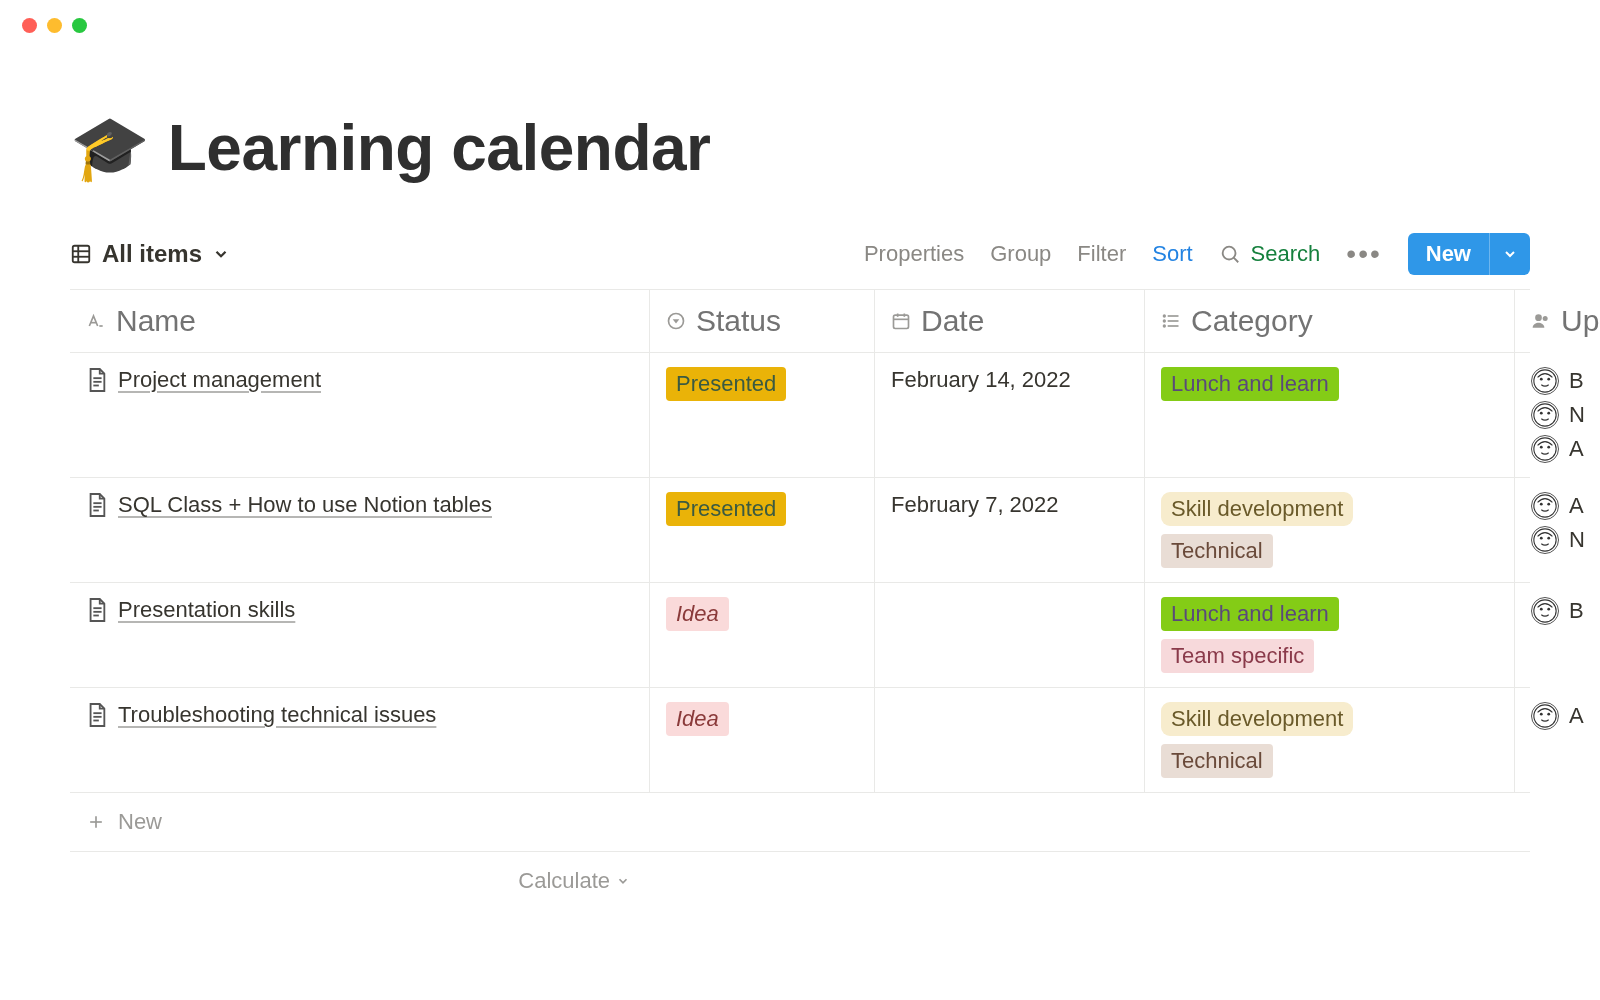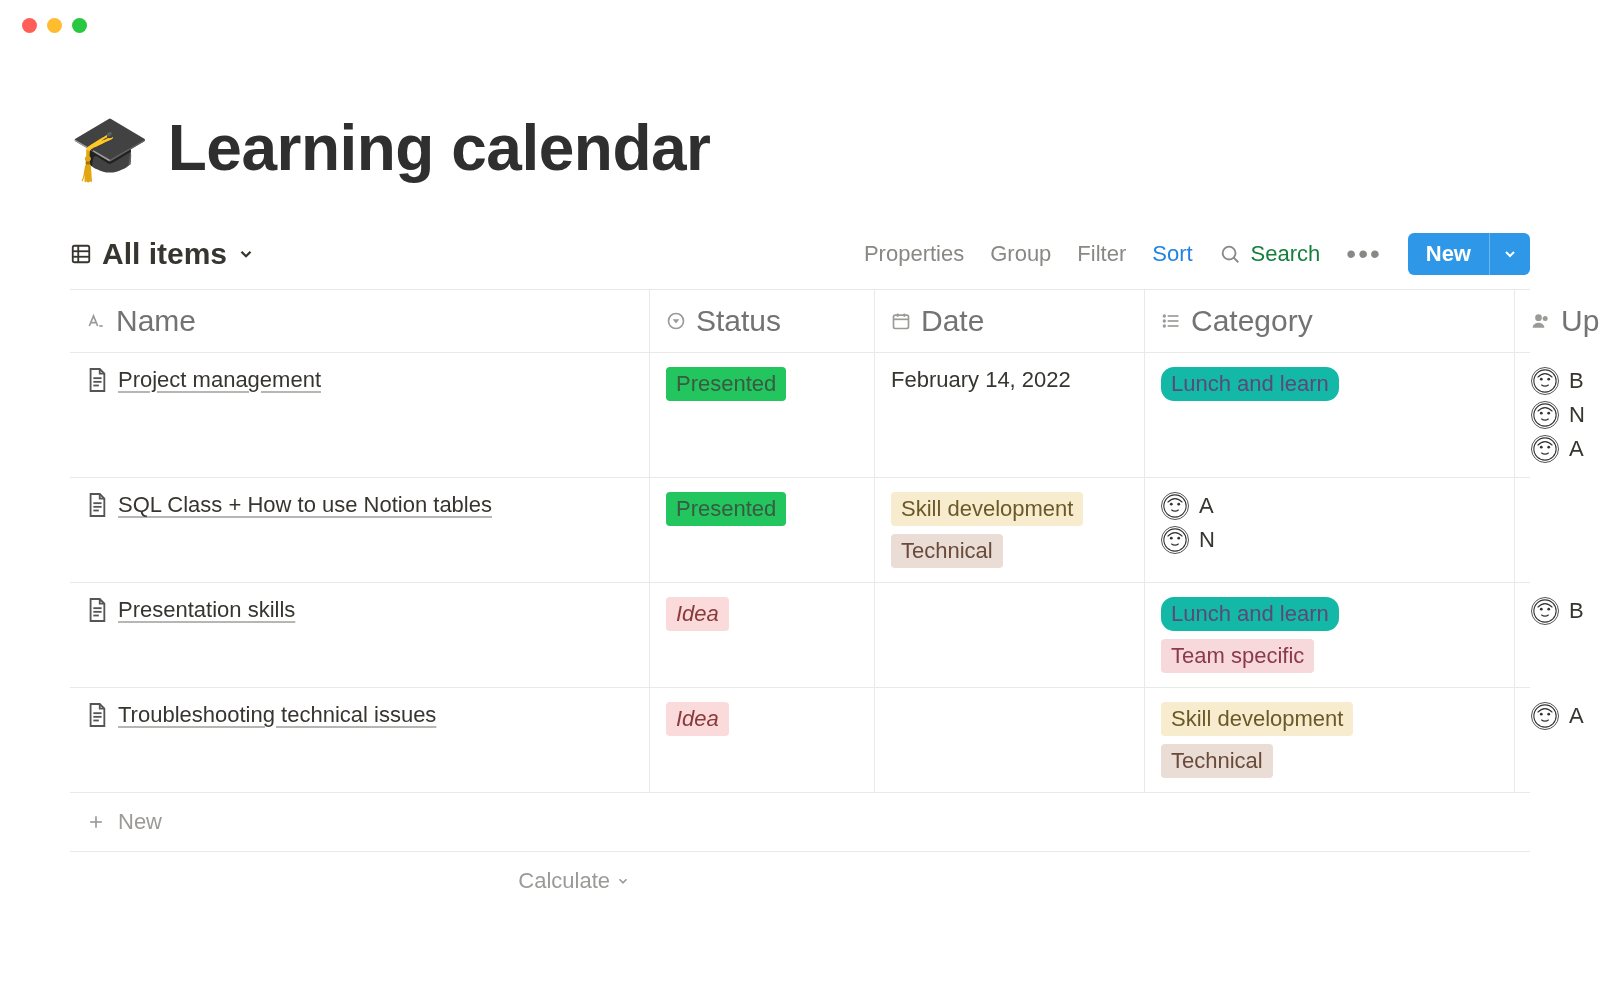--- a/index.html
+++ b/index.html
@@ -45,21 +45,21 @@
     justify-content: space-between;
     padding-bottom: 14px;
   }
   .view-switch {
     display: flex;
     align-items: center;
     gap: 10px;
     cursor: pointer;
   }
   .view-switch .label {
-    font-size: 30px;
+    font-size: 24px;
     font-weight: 600;
     color: #37352f;
   }
   .toolbar-icons {
     display: flex;
     align-items: center;
     gap: 26px;
   }
   .tool-link {
     font-size: 22px;
@@ -132,24 +132,24 @@
     text-underline-offset: 4px;
     color: #37352f;
     cursor: pointer;
   }
   .badge {
     display: inline-block;
     padding: 4px 10px;
     border-radius: 4px;
     font-size: 22px;
   }
-  .badge-green { background: #22c55e; color: #3a5a42; }
+  .badge-green { background: #eab308; color: #3a5a42; }
   .badge-red { background: #fadada; color: #8a3a3a; font-style: italic; }
-  .badge-purple { background: #14b8a6; color: #5a4a7a; border-radius: 13px; }
-  .badge-yellow { background: #f7eccd; color: #6a5a2a; }
+  .badge-purple { background: #84cc16; color: #5a4a7a; }
+  .badge-yellow { background: #f7eccd; color: #6a5a2a; border-radius: 9px; }
   .badge-brown { background: #e9ddd5; color: #6a4a3a; }
   .badge-pink { background: #f7d9db; color: #8a3a4a; }
 
   .new-row {
     display: flex;
     align-items: center;
     gap: 12px;
     padding: 16px;
     color: #9b9a97;
     font-size: 22px;
@@ -351,20 +351,21 @@
               <path d="M15 2v5h5"></path>
               <line x1="8" y1="12" x2="17" y2="12"></line>
               <line x1="8" y1="16" x2="17" y2="16"></line>
               <line x1="8" y1="20" x2="14" y2="20"></line>
             </svg>
             <span class="link">SQL Class + How to use Notion tables</span>
           </div>
           <div class="td">
             <span class="badge badge-green">Presented</span>
           </div>
+          <div class="td">February 7, 2022</div>
           <div class="td categories">
             <span class="badge badge-yellow">Skill development</span>
             <span class="badge badge-brown">Technical</span>
           </div>
           <div class="td people">
             <div class="person-row">
               <span class="avatar">
                 <svg width="28" height="28" viewBox="0 0 28 28">
                   <circle cx="14" cy="14" r="12" fill="#fff" stroke="#333" stroke-width="1.2"></circle>
                   <circle cx="10" cy="12" r="1.5" fill="#333"></circle>

